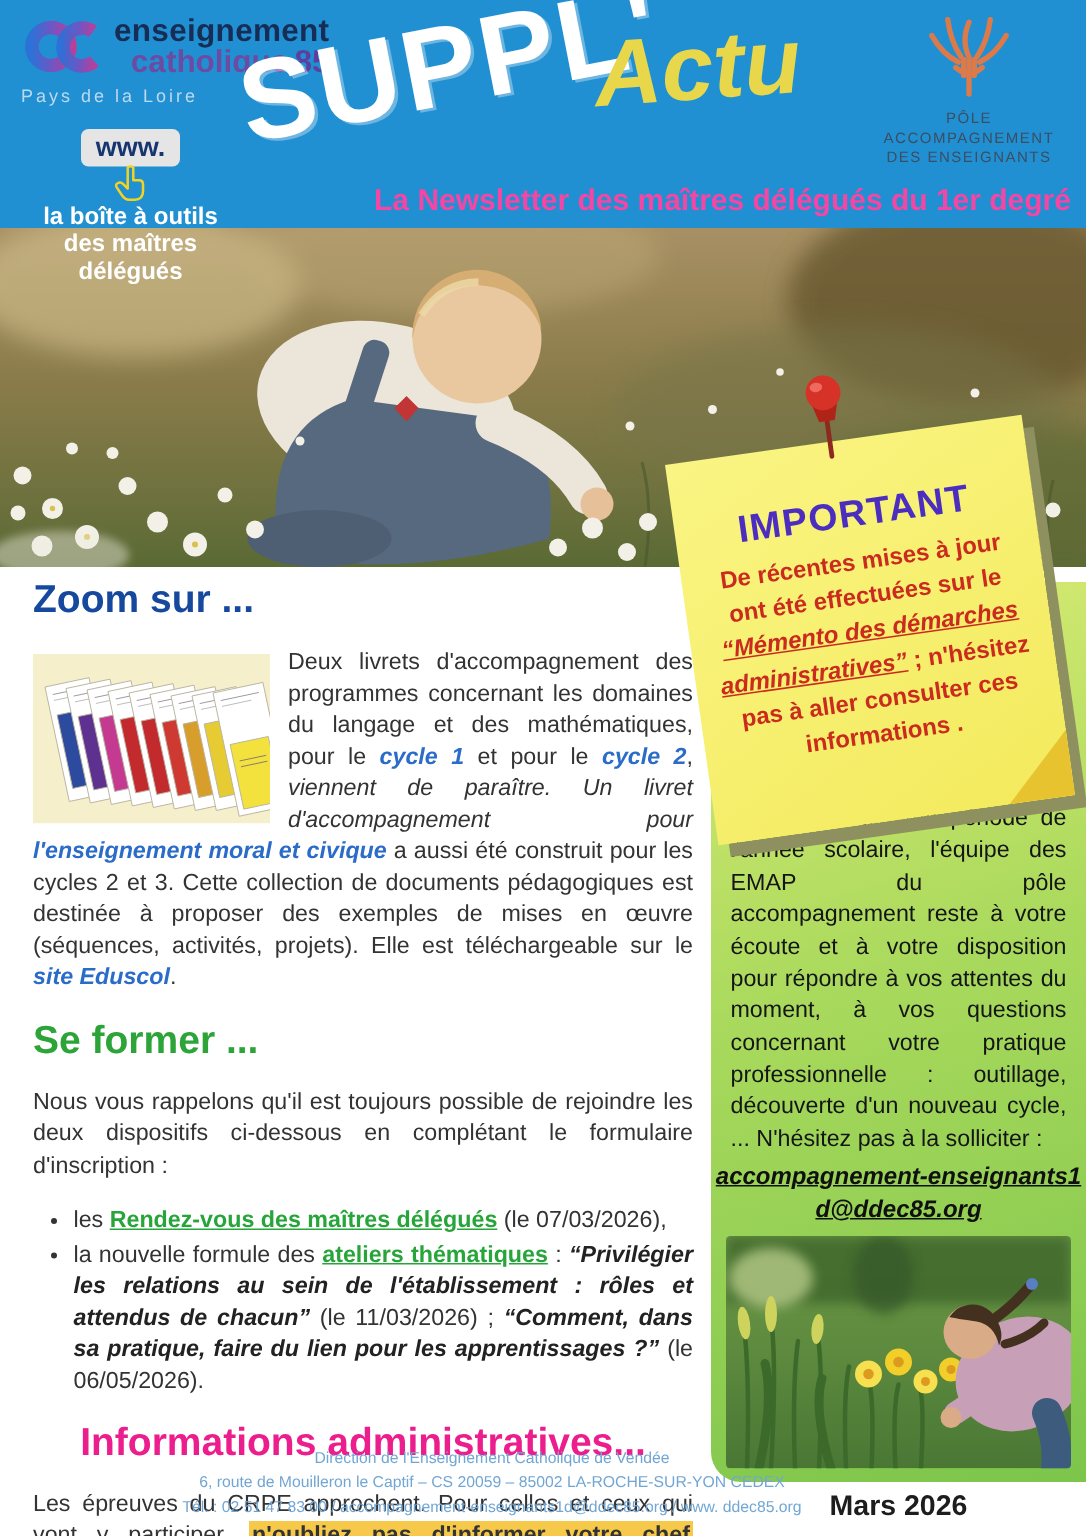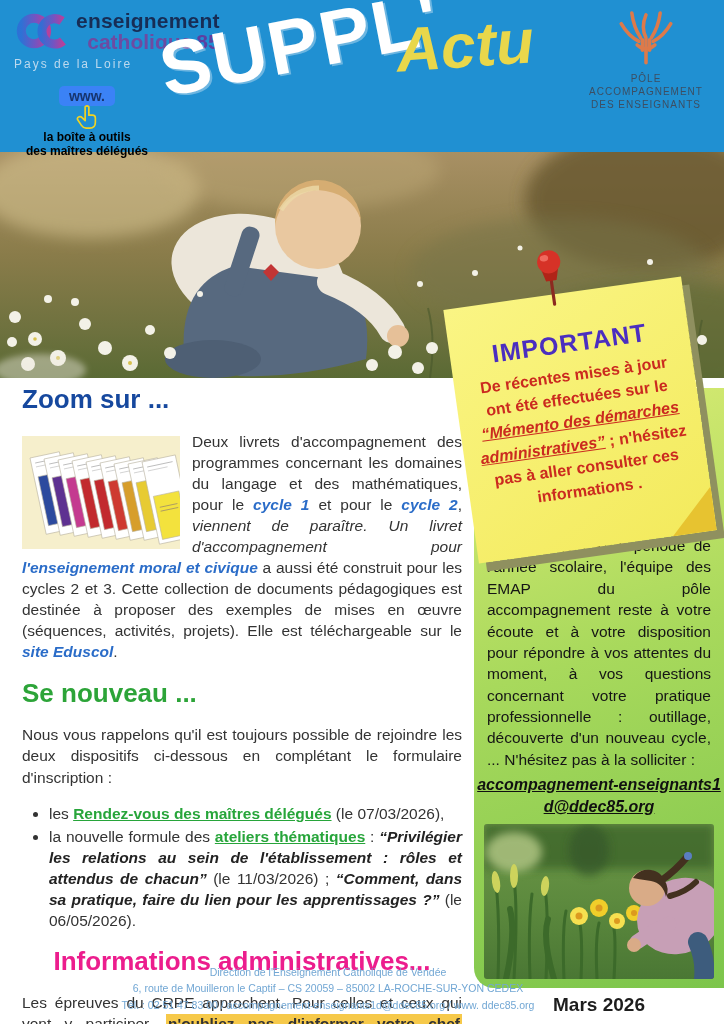--- a/index.html
+++ b/index.html
@@ -10,24 +10,24 @@
   .hdr{position:absolute;left:0;top:0;width:724px;height:152px;background:#2090d2;z-index:2;}
   .ec-logo{position:absolute;left:14px;top:8px;width:200px;}
   .ec-row{display:flex;align-items:center;text-align:right;}
   .ec-mark{width:58px;height:46px;flex:0 0 auto;}
   .ec-words{margin-left:4px;line-height:1.02;}
   .ec-w1{font-size:21px;font-weight:bold;color:#172d55;letter-spacing:.2px;}
   .ec-w2{font-size:21px;font-weight:bold;color:#6d4ba2;}
   .ec-num{color:#5d3fa0;margin-left:4px;}
   .ec-region{margin-top:3px;font-size:12px;color:#bcd9ee;letter-spacing:2px;}
   .toolbox{position:absolute;left:12px;top:86px;width:150px;text-align:center;cursor:pointer;}
-  .www-btn{display:inline-block;background:#3b82f6;color:#17356e;font-weight:bold;font-size:14px;
+  .www-btn{display:inline-block;background:#e5e5e5;color:#17356e;font-weight:bold;font-size:18px;
            padding:2px 10px;border-radius:5px;}
   .hand-ic{display:block;margin:-2px auto 0;width:26px;height:26px;}
-  .tb-label{margin-top:1px;font-size:12px;font-weight:bold;color:#000000;line-height:1.15;}
+  .tb-label{margin-top:1px;font-size:16px;font-weight:bold;color:#ffffff;line-height:1.15;}
   .title1{position:absolute;left:158px;top:0px;font-size:76px;font-weight:bold;color:#ffffff;
           transform:rotate(-11deg);letter-spacing:2px;text-shadow:2px 2px 0 rgba(255,255,255,.35);}
   .title2{position:absolute;left:396px;top:10px;font-size:62px;font-weight:bold;font-style:italic;
           color:#e9d74b;transform:rotate(-4deg);}
   .pole{position:absolute;right:14px;top:6px;width:128px;text-align:center;}
   .pole-ic{width:76px;height:62px;}
   .pole-t{font-size:10px;color:#3c4e63;letter-spacing:1px;line-height:1.3;}
   .subtitle{position:absolute;right:10px;top:123px;font-size:20px;font-weight:bold;color:#f446a4;}
 
   
@@ -137,20 +137,21 @@
           <path d="M40,52 v12"></path>
         </g>
       </svg>
       <div class="pole-t">
         <span>PÔLE</span><br>
         <span>ACCOMPAGNEMENT</span><br>
         <span>DES ENSEIGNANTS</span>
       </div>
     </div>
 
+    <div class="subtitle">La Newsletter des maîtres délégués du 1er degré</div>
   </div>
 
   <div class="photo-main">
     <svg viewBox="0 0 724 226" preserveAspectRatio="none">
       <defs>
         <linearGradient id="mg" x1="0" y1="0" x2="0" y2="1">
           <stop offset="0" stop-color="#a89064"></stop>
             <stop offset="0.45" stop-color="#8a7c4a"></stop>
           <stop offset="0.8" stop-color="#6d713e"></stop>
             <stop offset="1" stop-color="#5a6a34"></stop>
@@ -312,21 +313,21 @@
               <line x1="4" y1="6" x2="30" y2="6" stroke="#999"></line>
               <line x1="4" y1="10" x2="24" y2="10" stroke="#bbb"></line>
               <line x1="8" y1="48" x2="26" y2="48" stroke="#877"></line>
               <line x1="8" y1="52" x2="26" y2="52" stroke="#877"></line>
             </g>
         </g>
       </svg>
       <span>Deux livrets d'accompagnement des programmes concernant les domaines du langage et des mathématiques, pour le </span><span class="lnk-b">cycle 1</span><span> et pour le </span><span class="lnk-b">cycle 2</span><span>, </span><span class="it">viennent de paraître. Un livret d'accompagnement pour </span><span class="lnk-b">l'enseignement moral et civique</span><span> a aussi été construit pour les cycles 2 et 3. Cette collection de documents pédagogiques est destinée à proposer des exemples de mises en œuvre (séquences, activités, projets). Elle est téléchargeable sur le </span><span class="lnk-b">site Eduscol</span><span>.</span>
     </p>
 
-    <div class="h-green">Se nouveau ...</div>
+    <div class="h-green">Se former ...</div>
     <p class="body-p">Nous vous rappelons qu'il est toujours possible de rejoindre les deux dispositifs ci-dessous en complétant le formulaire d'inscription :</p>
     <ul class="disp">
       <li>
         <span>les </span><span class="lnk-g">Rendez-vous des maîtres délégués</span><span> (le 07/03/2026),</span>
       </li>
       <li>
         <span>la nouvelle formule des </span><span class="lnk-g">ateliers thématiques</span><span> : </span><span class="quote">“Privilégier les relations au sein de l'établissement : rôles et attendus de chacun”</span><span> (le 11/03/2026) ; </span><span class="quote">“Comment, dans sa pratique, faire du lien pour les apprentissages ?”</span><span> (le 06/05/2026).</span>
       </li>
     </ul>
 

